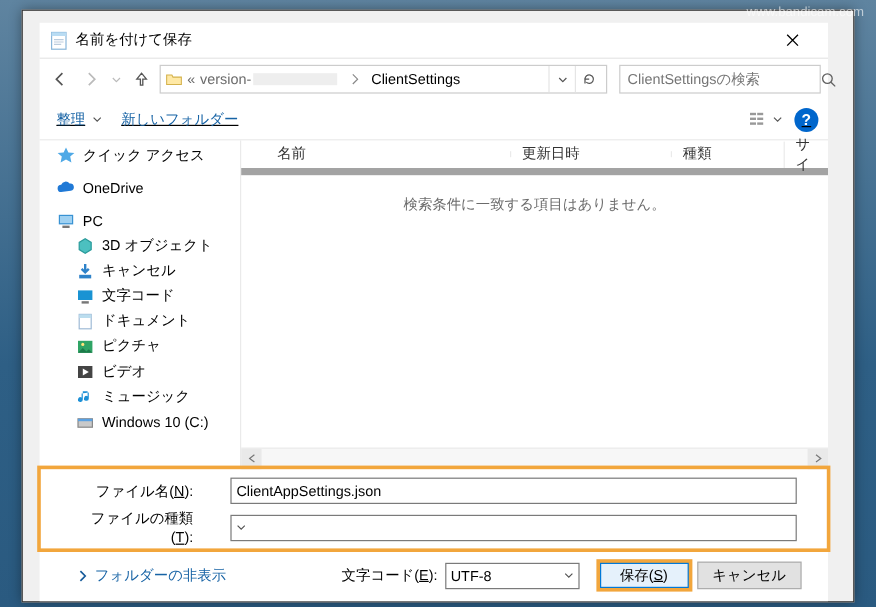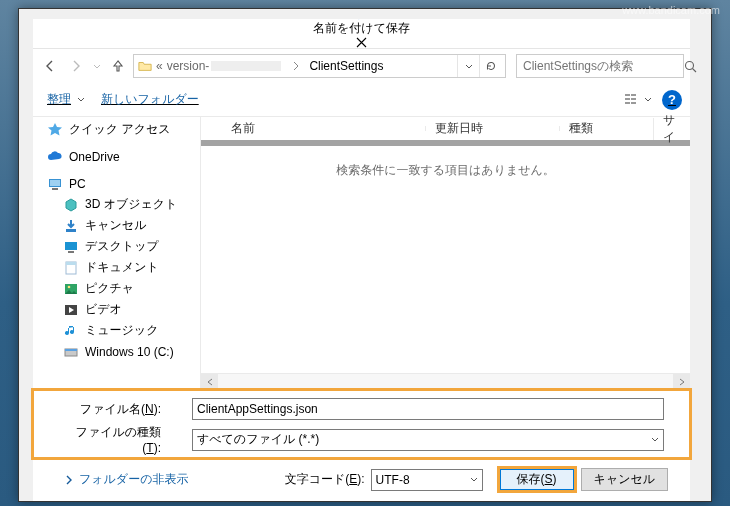--- a/index.html
+++ b/index.html
@@ -1,20 +1,20 @@
 <!DOCTYPE html>
 <html><head>
 <meta charset="utf-8">
 <style>
   * { box-sizing: border-box; font-family: "Yu Gothic UI", "Segoe UI", Meiryo, sans-serif; }
   body { margin: 0; width: 730px; height: 506px; background: linear-gradient(180deg,#5f84a0,#2e5f85 60%,#2a5a80); overflow: hidden; position: relative; }
   .watermark { position: absolute; top: 4px; right: 10px; font-size: 11px; color: rgba(255,255,255,0.6); z-index: 3; }
   .outer { position: absolute; left: 18px; top: 8px; right: 18px; bottom: 4px; border: 1px solid #333; background: #f0f0f0; box-shadow: 0 0 10px rgba(0,0,0,0.4); }
   .dialog { position: absolute; left: 14px; top: 10px; right: 21px; bottom: 0; background: #fff; display: flex; flex-direction: column; font-size: 12px; color: #000; }
-  .titlebar { height: 30px; display: flex; align-items: center; padding: 0 8px; border-bottom: 1px solid #e5e5e5; flex-direction: column; }
+  .titlebar { height: 30px; display: flex; align-items: center; padding: 0 8px; border-bottom: 1px solid #e5e5e5; }
   .title-icon { width: 16px; height: 16px; margin-right: 6px; }
   .title-text { flex: 1; font-size: 12px; color: #000; }
   .close-btn { width: 44px; height: 28px; display: flex; align-items: center; justify-content: center; cursor: pointer; }
   .navrow { height: 34px; display: flex; align-items: center; padding: 0 6px; gap: 4px; }
   .nav-btn { width: 22px; height: 22px; display: flex; align-items: center; justify-content: center; color: #999; cursor: default; }
   .nav-btn.enabled { color: #555; cursor: pointer; }
   .chevcol { display:flex; flex-direction:column; align-items:center; justify-content:center; width:12px; }
   .chevcol svg { margin: -3px 0; }
   .addr { flex: 1; height: 24px; border: 1px solid #ccc; display: flex; align-items: center; padding: 0 4px; background: #fff; overflow: hidden; }
   .addr-seg { display: flex; align-items: center; white-space: nowrap; }
@@ -201,21 +201,21 @@
               <path d="M8 2v7M5 6l3 3 3-3" stroke="#2e82c9" stroke-width="2" fill="none"></path>
               <rect x="3" y="11" width="10" height="3" fill="#2e82c9"></rect>
             </svg>
             <span>キャンセル</span>
           </div>
       <div class="tree-item indent">
             <svg class="tree-icon" viewBox="0 0 16 16">
               <rect x="2" y="3" width="12" height="8" fill="#1a93d3"></rect>
               <rect x="5" y="12" width="6" height="2" fill="#777"></rect>
             </svg>
-            <span>デスクトップ</span>
+            <span>文字コード</span>
           </div>
       <div class="tree-item indent">
             <svg class="tree-icon" viewBox="0 0 16 16">
               <rect x="3" y="2" width="10" height="12" fill="#fff" stroke="#9fbbd6"></rect>
               <rect x="3" y="2" width="10" height="3" fill="#bde"></rect>
             </svg>
             <span>ドキュメント</span>
           </div>
       <div class="tree-item indent">
             <svg class="tree-icon" viewBox="0 0 16 16">
@@ -272,21 +272,20 @@
   </div>
 
   <div class="fields hl-orange">
     <div class="field-row">
       <div class="field-label" style="width:94px"><span>ファイル名(</span><u class="hot">N</u><span>):</span></div>
       <input class="field-input" value="ClientAppSettings.json" style="">
     </div>
     <div class="field-row">
       <div class="field-label" style="width:94px"><span>ファイルの種類(</span><u class="hot">T</u><span>):</span></div>
       <div class="field-select">
-            <span>すべてのファイル  (*.*)</span>
             <svg width="8" height="5" viewBox="0 0 8 5">
               <path d="M1 1 L4 4 L7 1" fill="none" stroke="#555"></path>
             </svg>
           </div>
     </div>
   </div>
 
   <div class="bottom">
     <div class="expand-arrow">
           <svg width="8" height="10" viewBox="0 0 8 10">

